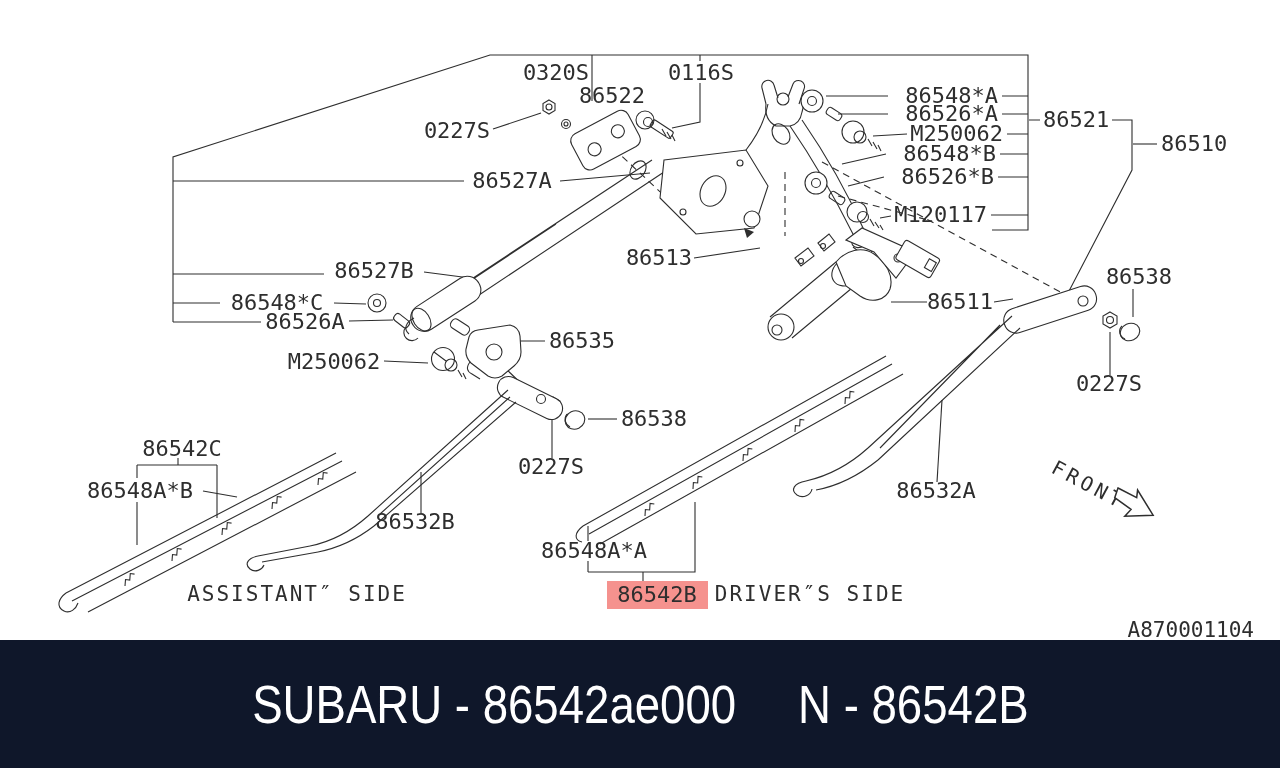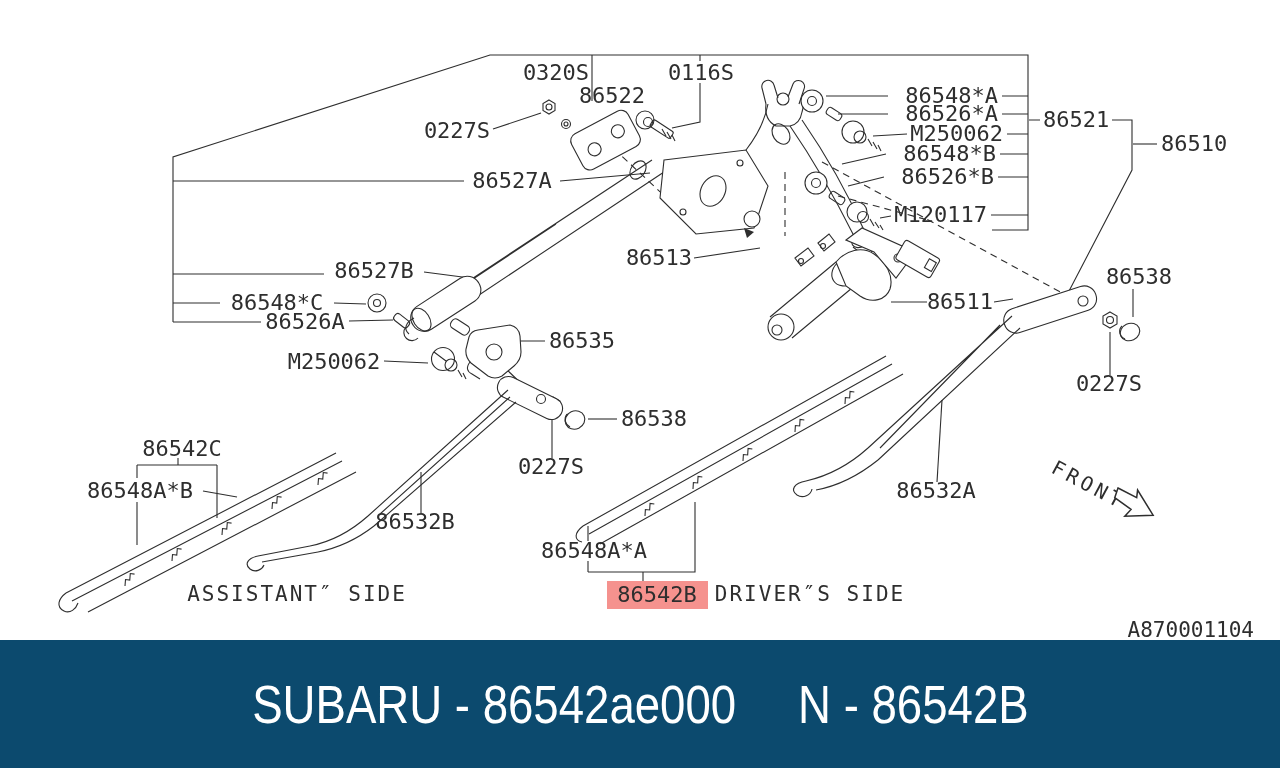--- a/index.html
+++ b/index.html
@@ -10,21 +10,21 @@
   .lbl{font:22px "DejaVu Sans Mono",monospace;letter-spacing:0px;}
   .lbl.end{text-anchor:end;}
   .lbl.mid{text-anchor:middle;}
   .side{font:21px "DejaVu Sans Mono",monospace;letter-spacing:2px;text-anchor:middle;}
   .docnum{font:21px "DejaVu Sans Mono",monospace;text-anchor:end;}
   .front{font:20px "DejaVu Sans Mono",monospace;letter-spacing:4px;}
   .ln{stroke:#2e2e2e;stroke-width:1.1;fill:none;}
   .dash{stroke:#2e2e2e;stroke-width:1.1;fill:none;stroke-dasharray:7 5;}
   .pt{stroke:#2e2e2e;stroke-width:1.1;fill:none;}
   .ptw{stroke:#2e2e2e;stroke-width:1.1;fill:#fff;}
-  #footer{position:absolute;left:0;top:640px;width:1280px;height:128px;background:#0c4a6e;
+  #footer{position:absolute;left:0;top:640px;width:1280px;height:128px;background:#0f172a;
           display:flex;align-items:center;justify-content:center;}
   #footer .inner{display:flex;gap:72px;transform:scaleX(0.86);transform-origin:center;}
   #footer span{color:#ffffff;font-family:"Liberation Sans",sans-serif;font-size:53px;
                font-weight:400;white-space:nowrap;}
 </style>
 </head>
 <body>
 
 <div id="stage">
 <svg width="1280" height="768" viewBox="0 0 1280 768">

